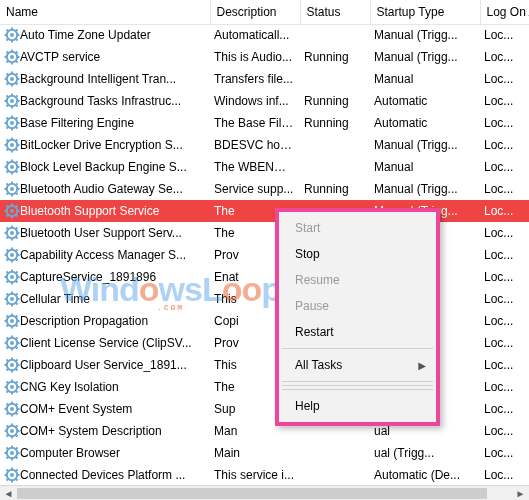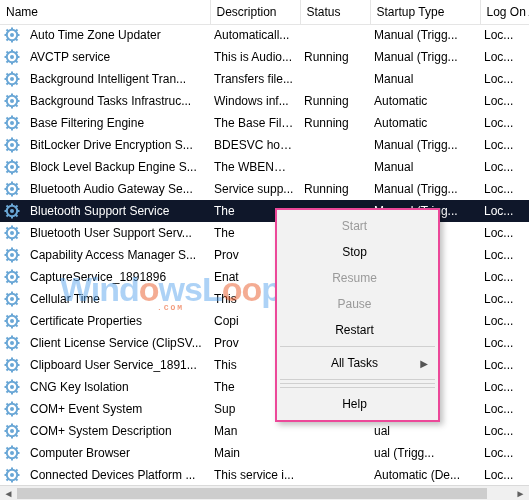--- a/index.html
+++ b/index.html
@@ -43,52 +43,51 @@
   col.c-logon { width: 80px; }
   td {
     padding: 2px 6px 2px 4px;
     height: 22px;
     white-space: nowrap;
     overflow: hidden;
     text-overflow: ellipsis;
     vertical-align: middle;
   }
   tr.selected td {
-    background: #0f172a;
+    background: #ef4444;
     color: #fff;
   }
   .name-cell {
     display: flex;
     align-items: center;
-    gap: 10px;
+    gap: 0;
     overflow: hidden;
   }
   .gear-icon {
     flex: 0 0 16px;
     width: 16px;
     height: 16px;
     display: inline-block;
   }
   .name-text {
     overflow: hidden;
     text-overflow: ellipsis;
     white-space: nowrap;
   }
   
   .context-menu {
     position: absolute;
     left: 275px;
     top: 208px;
     width: 165px;
     background: #f2f2f2;
-    border: 2px solid #ec4899;
+    border: 4px solid #ec4899;
     box-shadow: 3px 3px 6px rgba(0,0,0,0.25);
     padding: 3px 2px;
     z-index: 10;
-    text-align: center;
   }
   .menu-item {
     padding: 6px 20px 6px 14px;
     color: #000;
     position: relative;
   }
   .menu-item.disabled { color: #9a9a9a; }
   .menu-item.highlight { background: #91c9f7; }
   .menu-sep {
     height: 1px;
@@ -508,21 +507,21 @@
                     <line x1="8" y1="0.5" x2="8" y2="3"></line>
                     <line x1="8" y1="13" x2="8" y2="15.5"></line>
                     <line x1="0.5" y1="8" x2="3" y2="8"></line>
                     <line x1="13" y1="8" x2="15.5" y2="8"></line>
                     <line x1="2.5" y1="2.5" x2="4.3" y2="4.3"></line>
                     <line x1="11.7" y1="11.7" x2="13.5" y2="13.5"></line>
                     <line x1="13.5" y1="2.5" x2="11.7" y2="4.3"></line>
                     <line x1="4.3" y1="11.7" x2="2.5" y2="13.5"></line>
                   </g>
                 </svg></span>
-              <span class="name-text">Certificate Properties</span>
+              <span class="name-text">Description Propagation</span>
             </div>
           </td>
           <td>Copi</td>
           <td></td>
           <td>ual (Trigg...</td>
           <td>Loc...</td>
         </tr>
         <tr>
           <td>
             <div class="name-cell">

